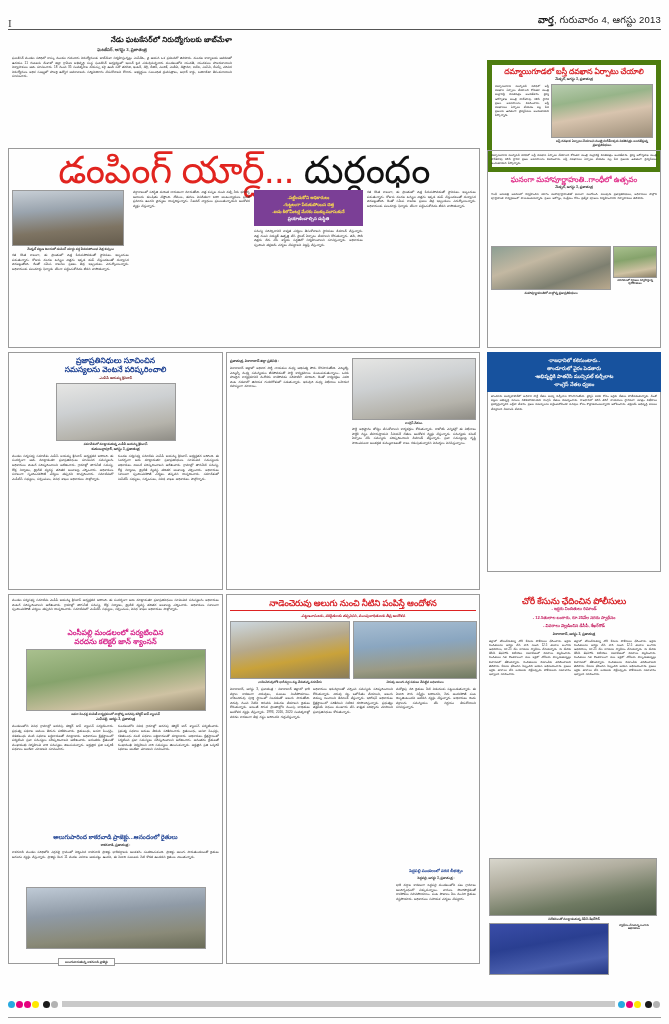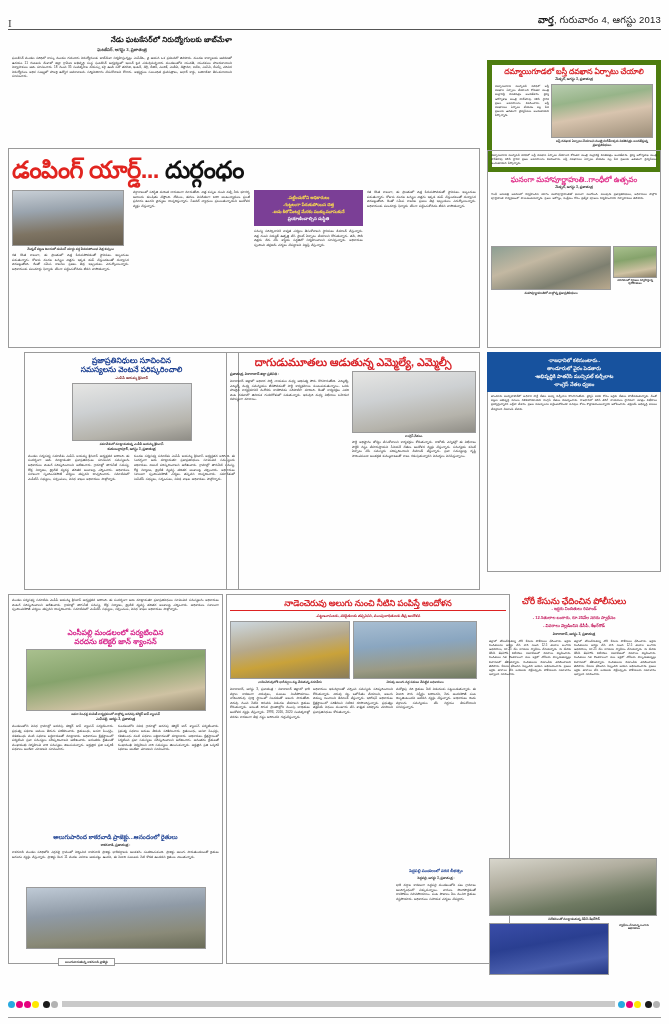--- a/index.html
+++ b/index.html
@@ -150,42 +150,42 @@
     font-size: 3.1px; text-align: center; color: #333; line-height: 4px;
     font-weight: bold; padding: 1px 1px 0;
   }
 
   
   .mainhead-box {
     position: absolute; left: 8px; top: 148px; width: 472px; height: 200px;
     border: 1px solid #9a9a9a; padding: 3px;
   }
   .mainhead {
-    font-size: 24px; font-weight: bold; line-height: 34px;
+    text-align: center; font-size: 38px; font-weight: normal; line-height: 34px;
     letter-spacing: -0.6px; margin: 1px 0 3px;
   }
   .mainhead .red { color: #e1241f; }
   .mainhead .blk { color: #111; }
 
   .mh-cols { display: flex; gap: 4px; height: 148px; }
   .mh-c1 { width: 118px; }
   .mh-c2 { width: 118px; }
   .mh-c3 { width: 110px; }
   .mh-c4 { width: 110px; }
 
   .purple-box {
     background: #7b3f96; color: #ffe14d; padding: 4px 4px;
     font-size: 4.4px; line-height: 7px; text-align: center; font-weight: bold;
     margin-bottom: 3px;
   }
   .purple-box .lastline { color: #fff; }
 
   
   .sec2-left {
-    position: absolute; left: 24px; top: 352px; width: 215px; height: 238px;
+    position: absolute; left: 8px; top: 352px; width: 215px; height: 238px;
     border: 1px solid #9a9a9a; padding: 3px;
   }
   .sec2-mid {
     position: absolute; left: 226px; top: 352px; width: 254px; height: 238px;
     border: 1px solid #9a9a9a; padding: 3px;
   }
   .sec2-right {
     position: absolute; left: 487px; top: 352px; width: 174px; height: 238px;
     padding: 0;
   }
@@ -193,21 +193,21 @@
     background: #17529e; color: #fff; padding: 4px 3px;
     font-size: 5px; line-height: 8px; text-align: center; font-weight: bold;
   }
 
   
   .sec3-left {
     position: absolute; left: 8px; top: 594px; width: 215px; height: 370px;
     border: 1px solid #9a9a9a; padding: 3px;
   }
   .sec3-mid {
-    position: absolute; left: 226px; top: 594px; width: 284px; height: 370px;
+    position: absolute; left: 226px; top: 594px; width: 254px; height: 370px;
     border: 1px solid #9a9a9a; padding: 3px;
   }
   .sec3-right {
     position: absolute; left: 487px; top: 594px; width: 174px; height: 370px;
     padding: 2px;
   }
   .hd-rule { height: 1px; background: #d22; margin: 2px 0 3px; }
   .bullets {
     font-size: 4.2px; line-height: 6.5px; text-align: center; color: #c2185b;
     font-weight: bold; margin-bottom: 2px;
@@ -318,21 +318,20 @@
     <div class="photo meet" style="width:120px;height:58px;margin:0 auto;"></div>
     <div class="cap">సమావేశంలో మాట్లాడుతున్న ఎంపీపీ జయమ్మ శ్రీనివాస్</div>
     <div class="byline">కుతుబుల్లాపూర్, ఆగస్టు 3, ప్రజాతంత్ర</div>
     <div class="col-split">
       <div class="body-text" style="width:102px;height:120px;">మండల సర్వసభ్య సమావేశం ఎంపీపీ జయమ్మ శ్రీనివాస్ అధ్యక్షతన జరిగింది. ఈ సందర్భంగా ఆమె మాట్లాడుతూ ప్రజాప్రతినిధులు సూచించిన సమస్యలను అధికారులు వెంటనే పరిష్కరించాలని ఆదేశించారు. గ్రామాల్లో తాగునీటి సమస్య, రోడ్ల నిర్మాణం, డ్రైనేజీ వ్యవస్థ తదితర అంశాలపై చర్చించారు. అధికారులు సకాలంగా స్పందించకపోతే చర్యలు తప్పవని హెచ్చరించారు. సమావేశంలో ఎంపీటీసీ సభ్యులు, సర్పంచులు, వివిధ శాఖల అధికారులు పాల్గొన్నారు.</div>
       <div class="body-text" style="width:102px;height:120px;">మండల సర్వసభ్య సమావేశం ఎంపీపీ జయమ్మ శ్రీనివాస్ అధ్యక్షతన జరిగింది. ఈ సందర్భంగా ఆమె మాట్లాడుతూ ప్రజాప్రతినిధులు సూచించిన సమస్యలను అధికారులు వెంటనే పరిష్కరించాలని ఆదేశించారు. గ్రామాల్లో తాగునీటి సమస్య, రోడ్ల నిర్మాణం, డ్రైనేజీ వ్యవస్థ తదితర అంశాలపై చర్చించారు. అధికారులు సకాలంగా స్పందించకపోతే చర్యలు తప్పవని హెచ్చరించారు. సమావేశంలో ఎంపీటీసీ సభ్యులు, సర్పంచులు, వివిధ శాఖల అధికారులు పాల్గొన్నారు.</div>
     </div>
   </div>
 
   <div class="sec2-mid">
-    <div class="hd-red" style="font-size:11px;line-height:13px;">దాగుడుమూతలు ఆడుతున్న ఎమ్మెల్యే, ఎమ్మెల్సీ</div>
     <div style="display:flex;gap:3px;margin-top:2px;">
       <div style="width:120px;">
         <div class="byline" style="text-align:left;">ప్రజాతంత్ర, వికారాబాద్ జిల్లా ప్రతినిధి :</div>
         <div class="body-text" style="height:190px;">వికారాబాద్ జిల్లాలో అధికార పార్టీ నాయకుల మధ్య ఆధిపత్య పోరు కొనసాగుతోంది. ఎమ్మెల్యే, ఎమ్మెల్సీ మధ్య సమన్వయం లేకపోవడంతో పార్టీ కార్యక్రమాలు కుంటుపడుతున్నాయి. ఒకరు హాజరైన కార్యక్రమానికి మరొకరు రాకపోవడం పరిపాటిగా మారింది. దీంతో కార్యకర్తలు ఎవరి వెంట నడవాలో తెలియక గందరగోళంలో పడుతున్నారు. ఇరువురి మధ్య విభేదాలు బహిరంగ రహస్యంగా మారాయి.</div>
       </div>
       <div style="width:124px;">
         <div class="photo meet" style="width:124px;height:62px;"></div>
         <div class="cap">కాంగ్రెస్ నేతలు.</div>
         <div class="body-text" style="height:140px;margin-top:2px;">పార్టీ అధిష్టానం జోక్యం చేసుకోవాలని కార్యకర్తలు కోరుతున్నారు. రాబోయే ఎన్నికల్లో ఈ విభేదాలు పార్టీకి నష్టం చేకూరుస్తాయని సీనియర్ నేతలు ఆందోళన వ్యక్తం చేస్తున్నారు. సమన్వయ కమిటీ ఏర్పాటు చేసి సమస్యను పరిష్కరించాలని డిమాండ్ చేస్తున్నారు. ప్రజా సమస్యలపై దృష్టి సారించకుండా అంతర్గత కుమ్ములాటలతో కాలం గడుపుతున్నారని విమర్శలు వినిపిస్తున్నాయి.</div>
       </div>

